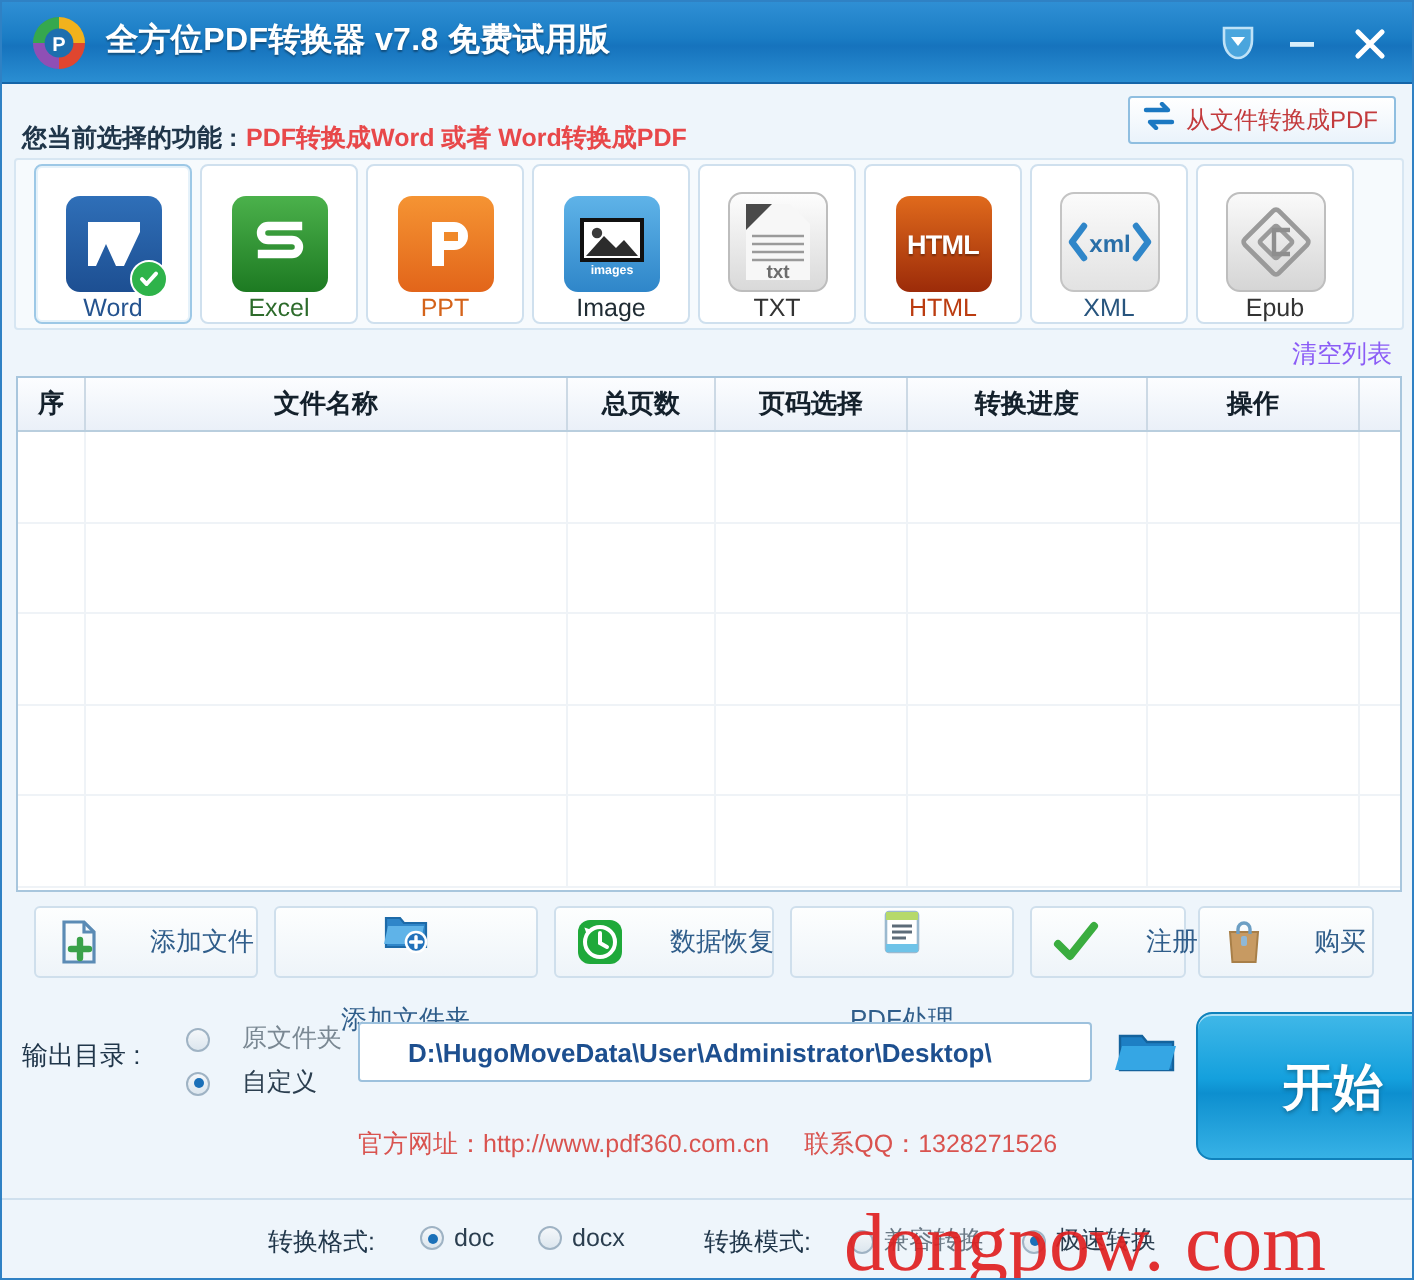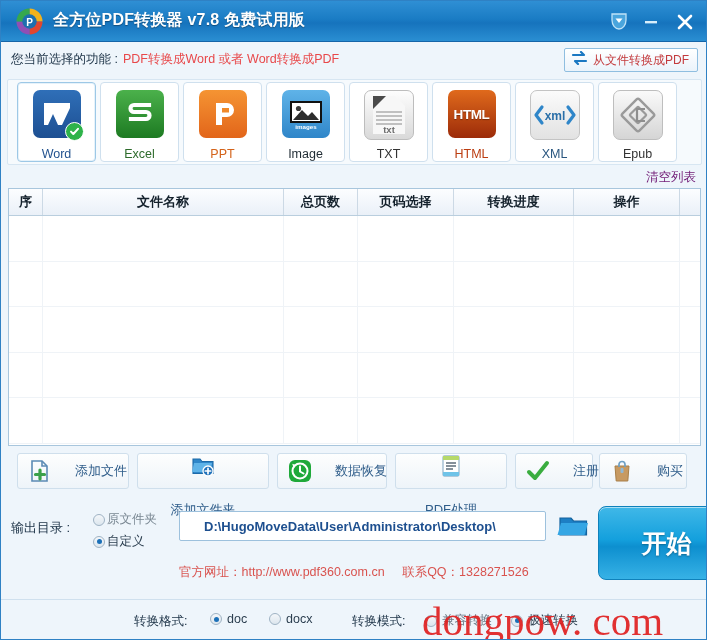--- a/index.html
+++ b/index.html
@@ -44,23 +44,24 @@
     width: 26px; height: 25px;
     cursor: pointer;
   }
   .win-btn svg { display: block; }
   #btn-shield { right: 76px; }
   #btn-min    { right: 44px; }
   #btn-close  { right: 10px; }
 
   
   .funcbar {
-    position: absolute; left: 0; top: 41px;
+    position: absolute; left: 0; top: 51px;
     width: 607px; height: 34px;
     background: #eef5fb;
+    font-weight: bold;
   }
   .func-label {
     position: absolute; left: 10px; top: 9px;
     font-size: 12.5px; color: #20364a;
     white-space: nowrap;
   }
   .func-value {
     position: absolute; left: 122px; top: 9px;
     font-size: 12.5px; color: #e8484a;
     white-space: nowrap;
@@ -100,21 +101,21 @@
   .typebtn {
     position: relative;
     width: 79px; height: 80px;
     margin-top: 3px;
     margin-right: 4px;
     background: #ffffff;
     border: 1px solid #cfe0ee;
     border-radius: 4px;
     box-sizing: border-box;
     display: flex; flex-direction: column;
-    align-items: center; justify-content: space-between;
+    align-items: center; justify-content: flex-end;
     cursor: pointer;
   }
   .typebtn.sel { border-color: #9dc8e6; box-shadow: 0 0 0 1px #e6f2fa inset; }
   .tile {
     margin-top: 7px;
     width: 48px; height: 48px;
     border-radius: 7px;
     position: relative;
     display: flex; align-items: center; justify-content: center;
     font-weight: bold;
@@ -148,21 +149,21 @@
   .lbl-excel { color:#2d6b2b; }
   .lbl-ppt   { color:#d4631a; }
   .lbl-image { color:#1f2b33; }
   .lbl-txt   { color:#333333; }
   .lbl-html  { color:#bb3c10; }
   .lbl-xml   { color:#28557e; }
   .lbl-epub  { color:#333333; }
 
   .clearlist {
     position: absolute; right: 10px; top: 168px;
-    font-size: 12.5px; color: #701a75;
+    font-size: 12.5px; color: #8b5cf6;
     text-decoration: none;
     cursor: pointer;
     white-space: nowrap;
     font-family: Liberation Mono, monospace;
   }
 
   
   .table-wrap {
     position: absolute; left: 7px; top: 187px;
     width: 693px; height: 258px;
@@ -237,21 +238,21 @@
   #act-register  { left: 514px; width: 78px; }
   #act-buy       { left: 598px; width: 88px; }
 
   
   .outlabel {
     position: absolute; left: 10px; top: 518px;
     font-size: 13px; color: #20364a; white-space: nowrap;
   }
   .radio-opt {
     position: absolute;
-    display: flex; align-items: center; gap: 2px;
+    display: flex; align-items: center; gap: 16px;
     font-size: 12.5px; color: #2b3e4f;
     cursor: pointer; white-space: nowrap;
   }
   #opt-orig   { left: 92px; top: 510px; color:#7a8893; }
   #opt-custom { left: 92px; top: 532px; }
   .radio {
     width: 12px; height: 12px; border-radius: 50%;
     background: linear-gradient(to bottom,#f4f7fa,#dce6ee);
     border: 1px solid #9fb3c4;
     box-sizing: border-box;

